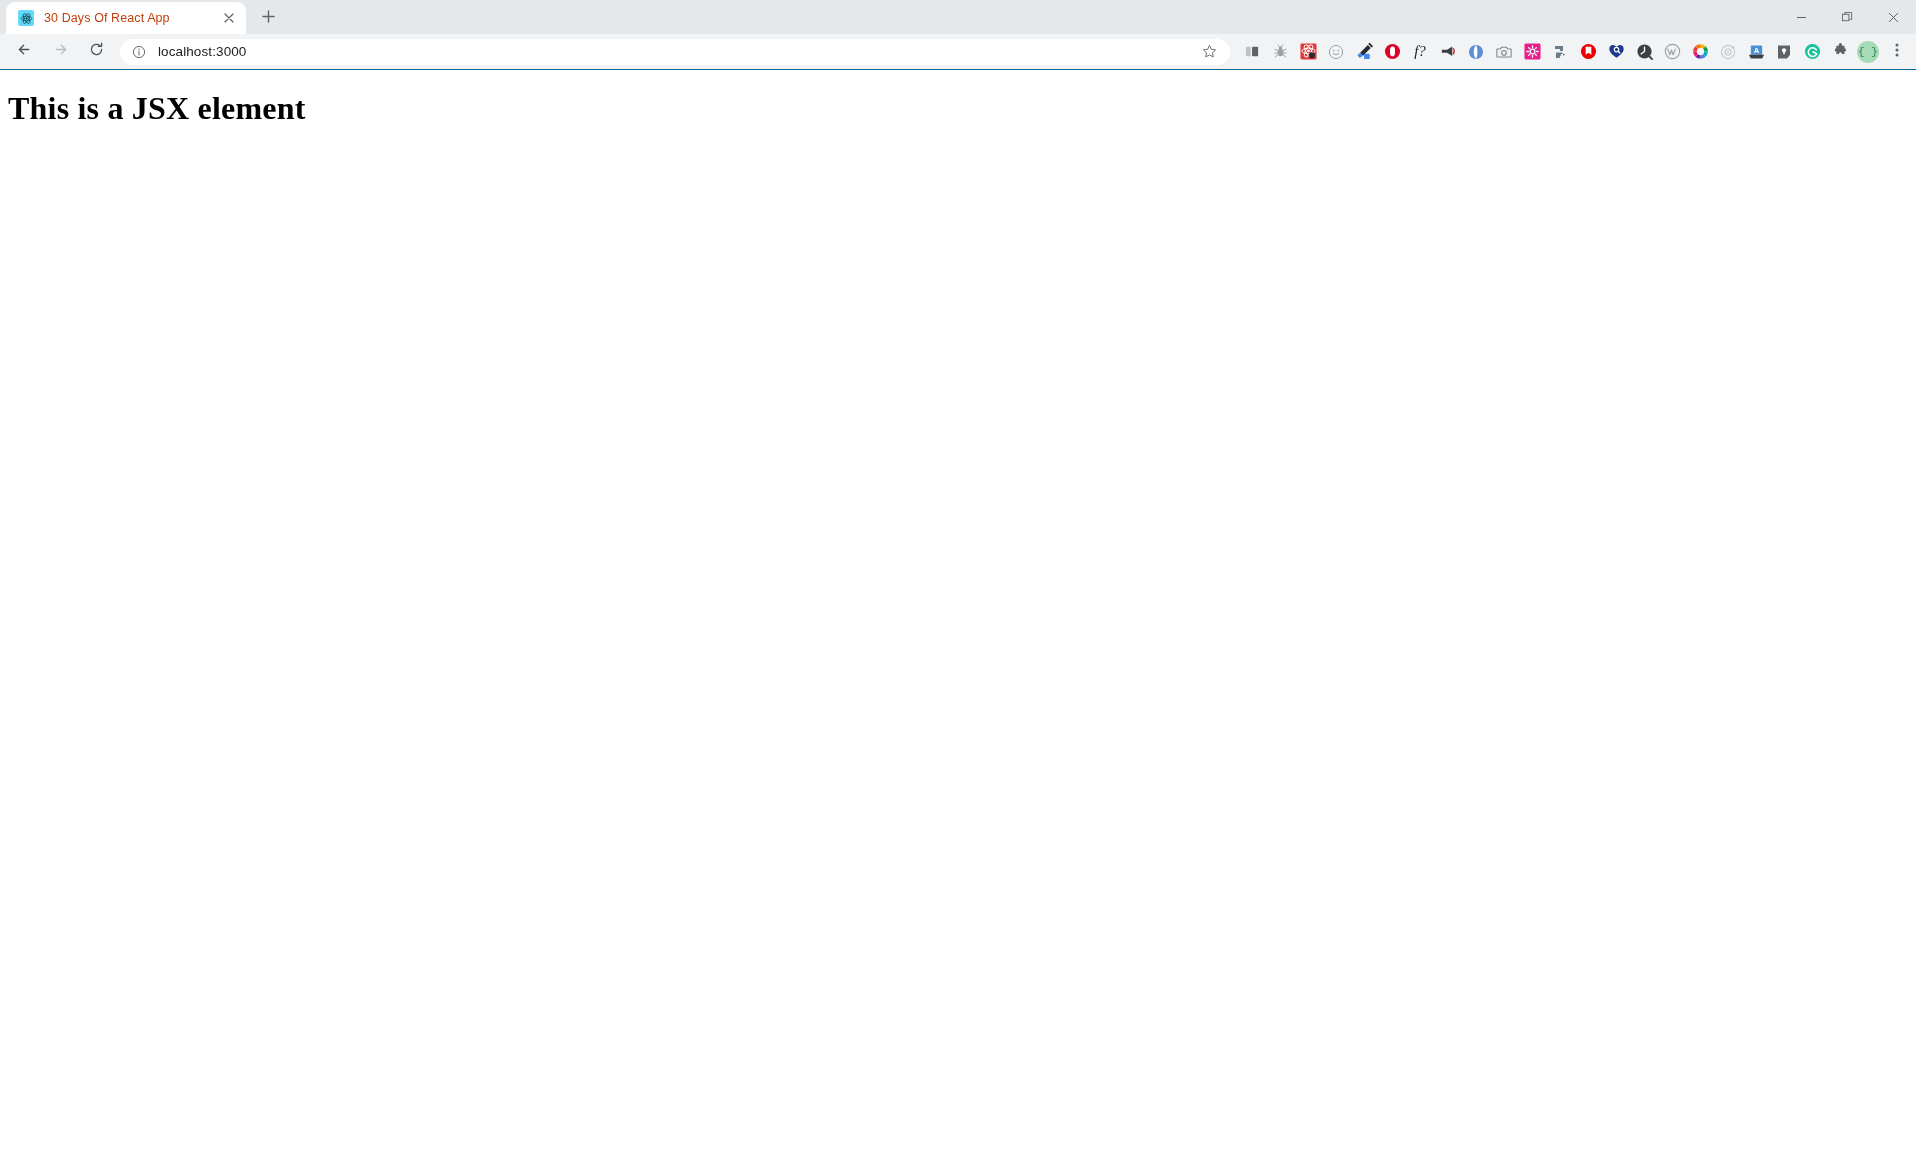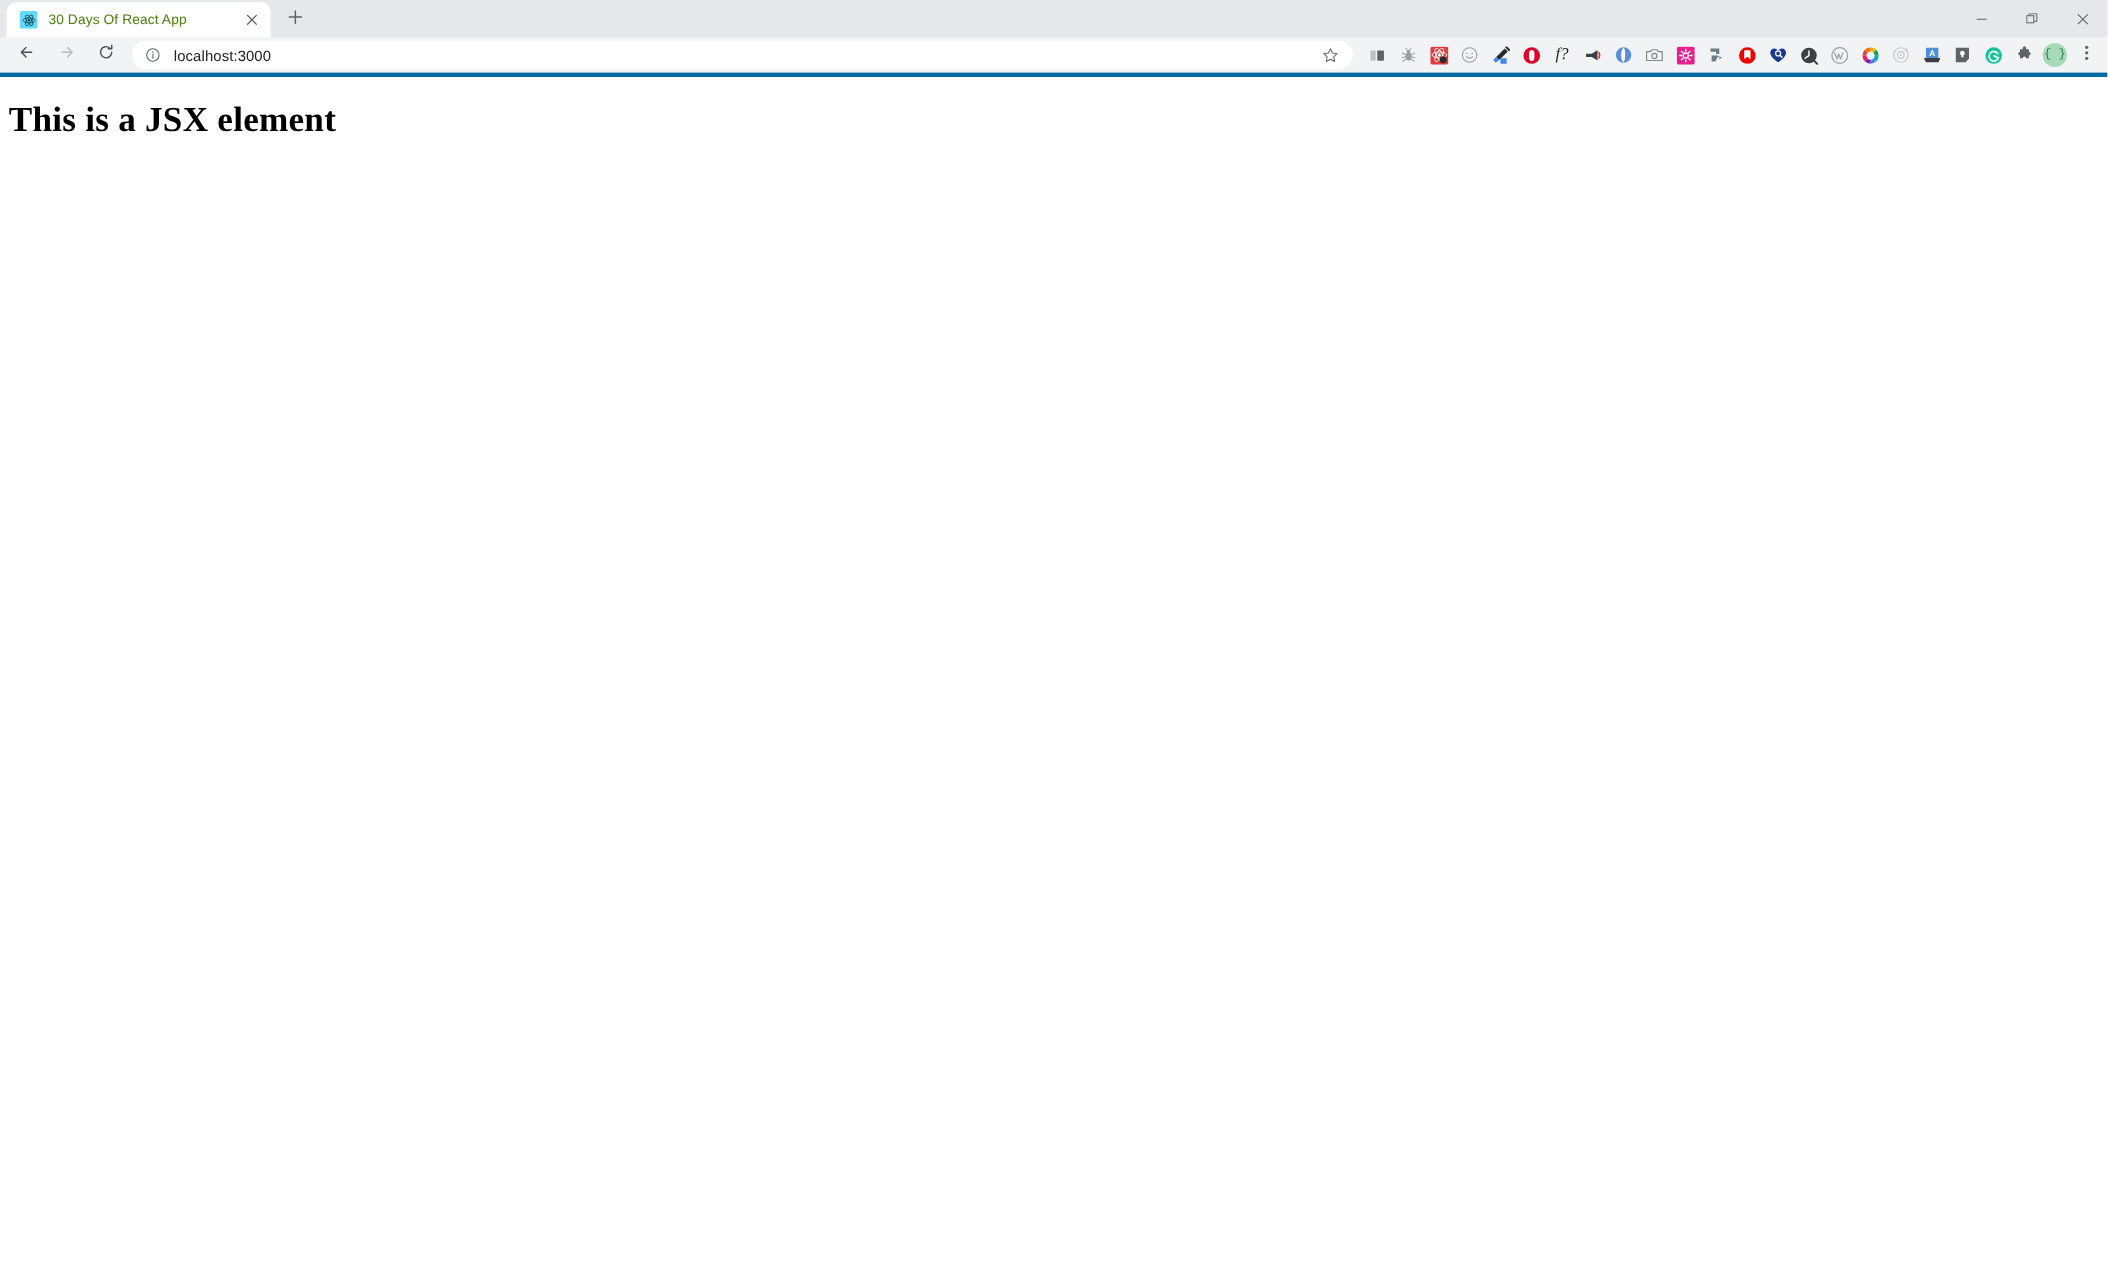--- a/index.html
+++ b/index.html
@@ -51,21 +51,21 @@
     background: #61dafb;
     display: flex;
     align-items: center;
     justify-content: center;
     margin-right: 10px;
   }
   .tab-favicon svg { display: block; }
 
   .tab-title {
     font-size: 12.5px;
-    color: #4d7c0f;
+    color: #c2410c;
     white-space: nowrap;
     overflow: hidden;
     text-overflow: ellipsis;
     flex: 1 1 auto;
     letter-spacing: 0.1px;
   }
 
   .tab-close {
     width: 18px; height: 18px;
     flex: 0 0 18px;
@@ -96,21 +96,21 @@
   }
 
   
   .toolbar {
     height: 36px;
     flex: 0 0 36px;
     background: #f1f3f4;
     display: flex;
     align-items: center;
     padding: 0 6px;
-    border-bottom: 4px solid #0369a1;
+    border-bottom: 1px solid #0369a1;
   }
 
   .nav-btn {
     width: 28px; height: 28px;
     margin: 0 4px;
     display: flex; align-items: center; justify-content: center;
     border-radius: 50%;
     flex: 0 0 28px;
     color: #5f6368;
   }

